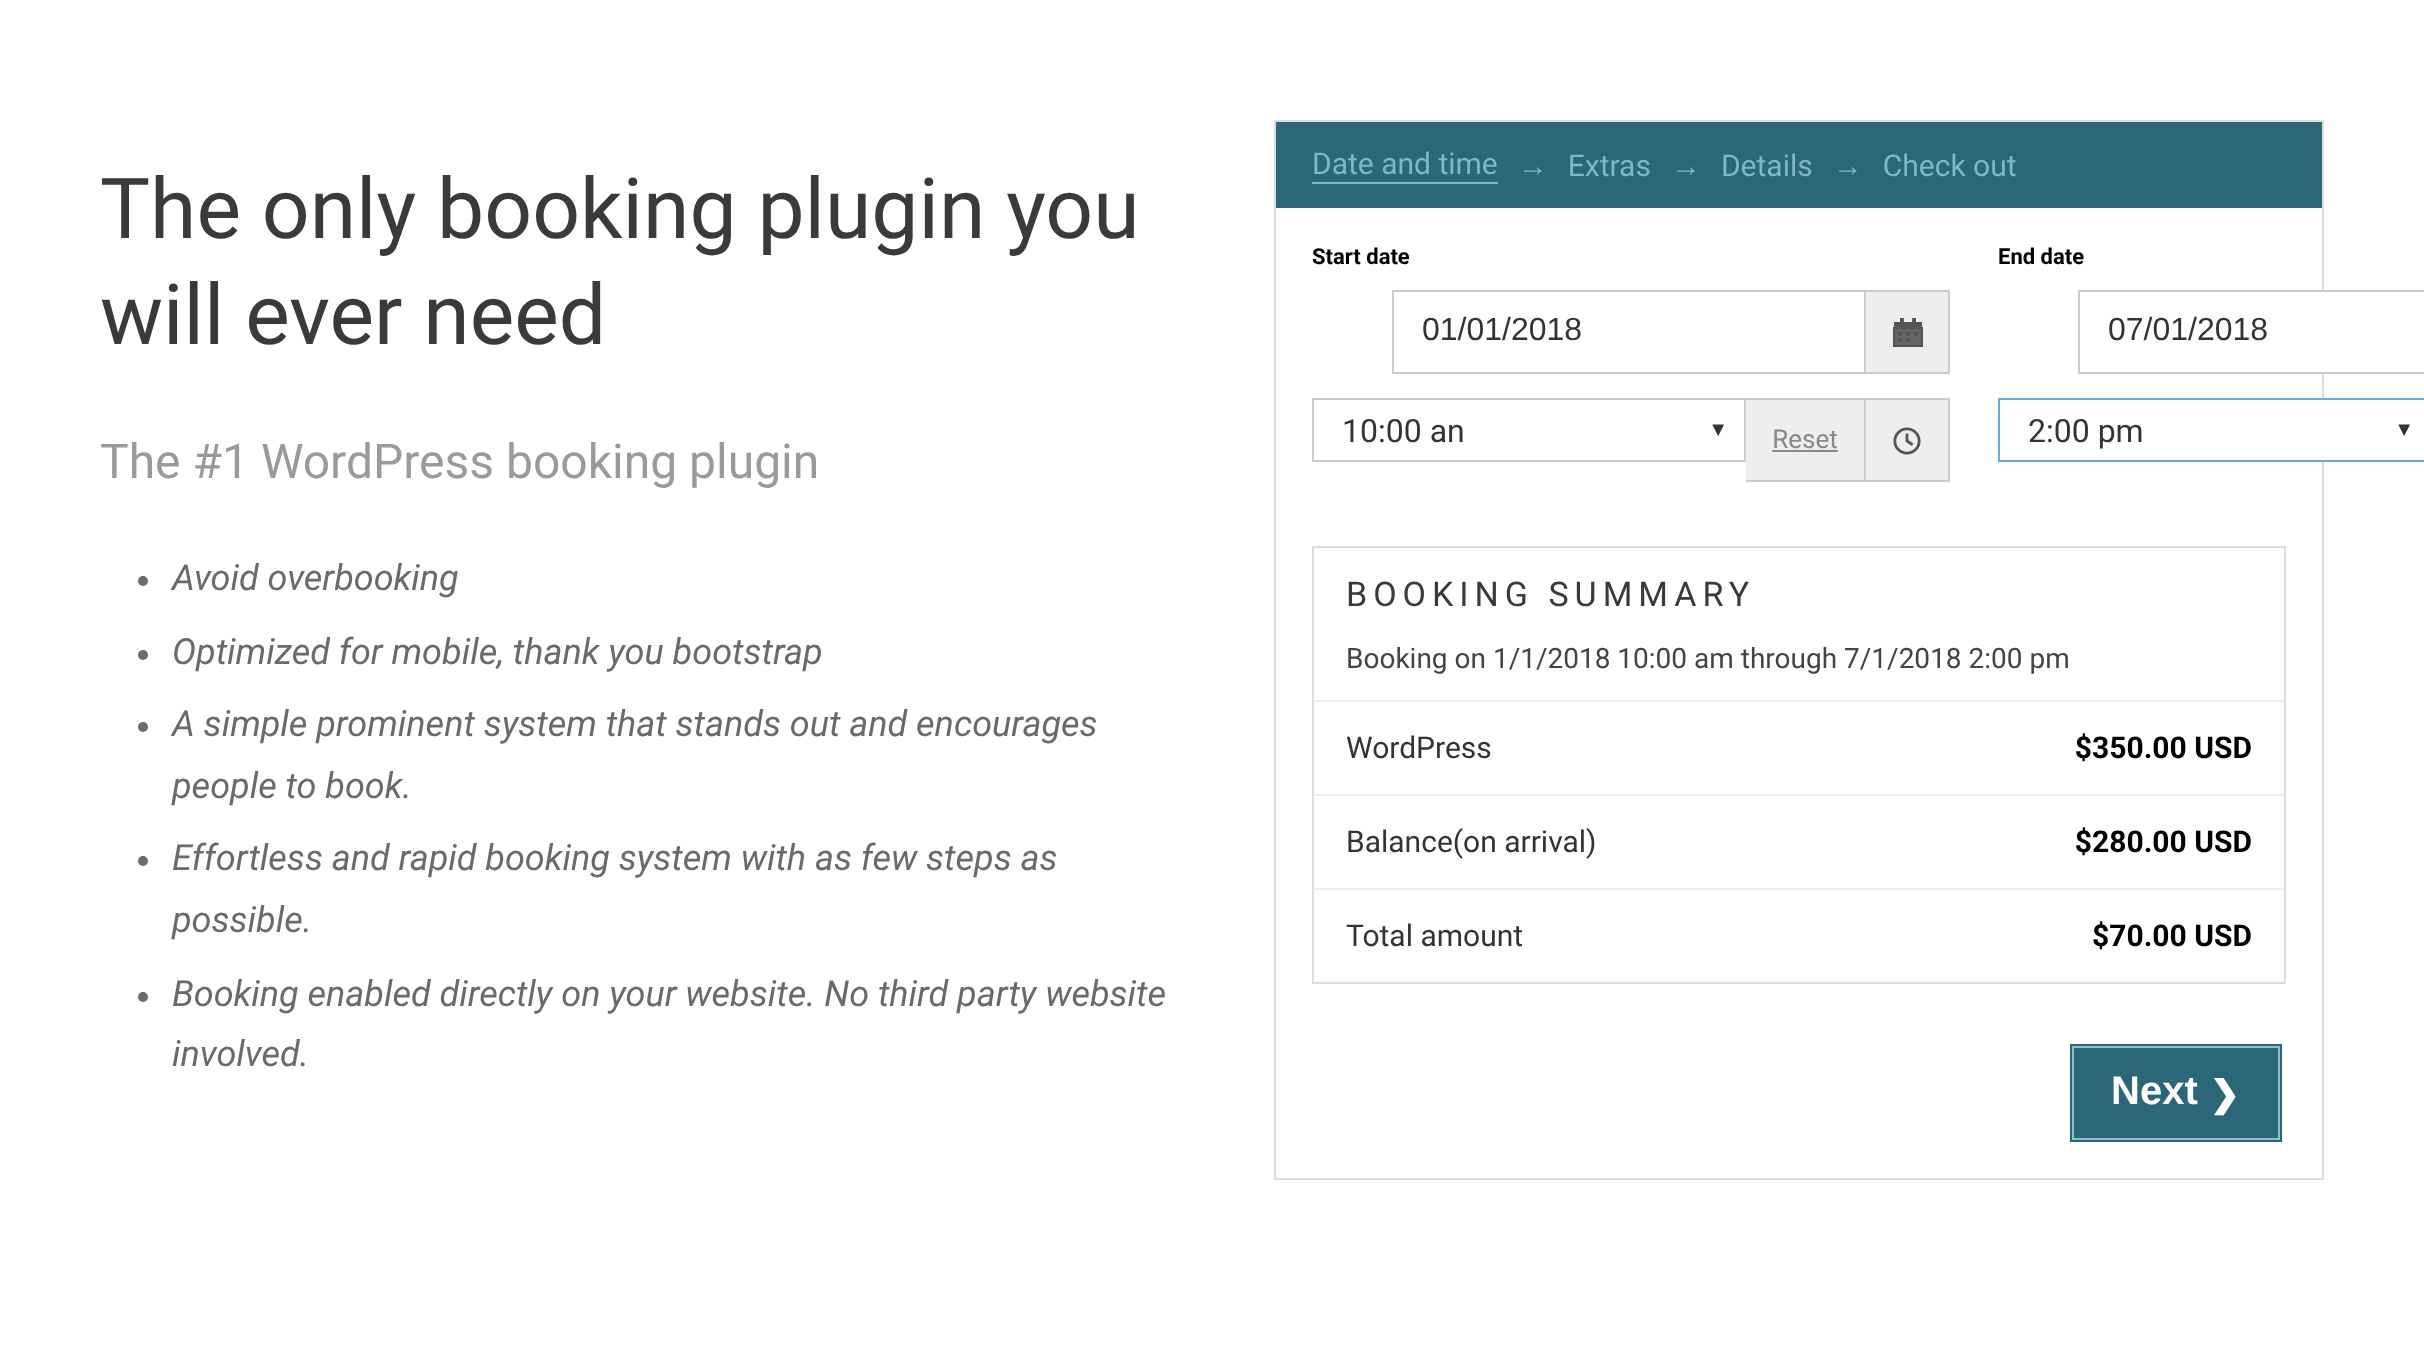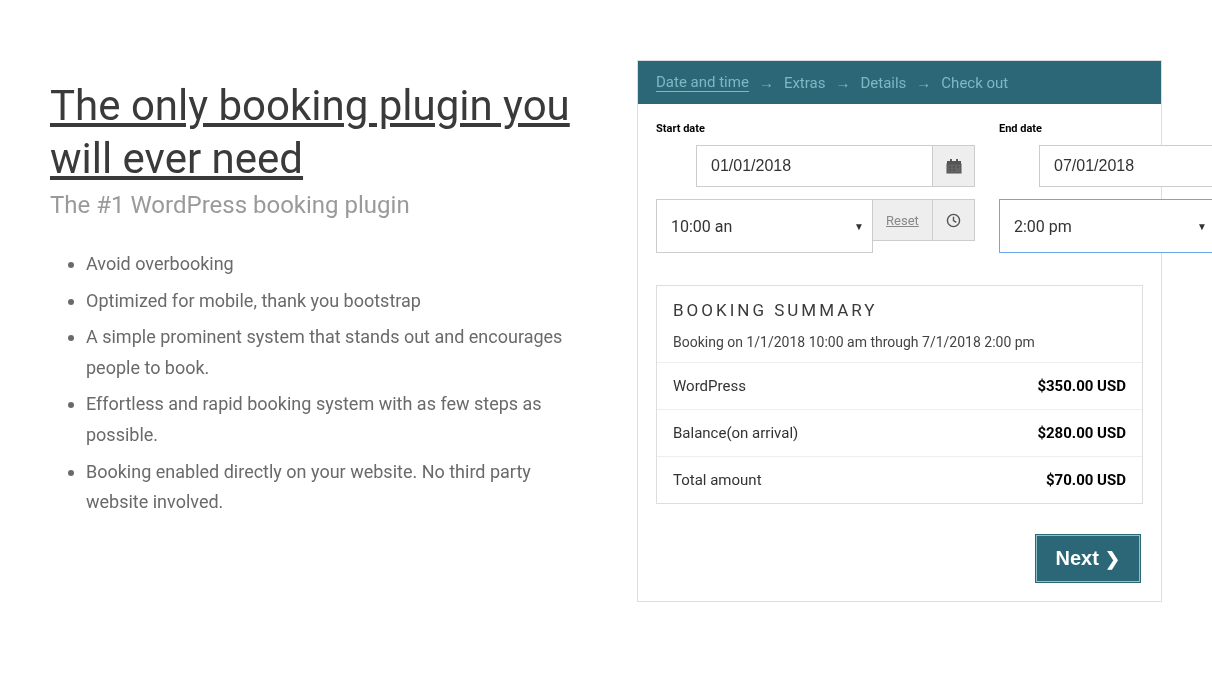--- a/index.html
+++ b/index.html
@@ -13,33 +13,33 @@
       display: flex;
       gap: 50px;
     }
     .left-col { flex: 1; padding-top: 20px; }
     .right-col { width: 525px; }
     h1 {
       font-size: 42px;
       font-weight: 400;
       color: #3a3a3a;
       line-height: 1.25;
-      margin-bottom: 6px;
-      text-decoration: underline;
+      margin-bottom: 32px;
     }
     h2 {
       font-size: 24px;
       font-weight: 400;
       color: #9a9a9a;
       margin-bottom: 30px;
     }
     ul {
       list-style: disc;
       padding-left: 36px;
       color: #6a6a6a;
+      font-style: italic;
     }
     ul li {
       font-size: 18px;
       line-height: 1.7;
       margin-bottom: 6px;
     }
     .widget {
       border: 1px solid #ddd;
       background: #fff;
     }
@@ -73,21 +73,21 @@
       width: 42px; height: 42px;
       border: 1px solid #ccc; border-left: none;
       background: #eee;
       display: flex; align-items: center; justify-content: center;
       color: #555;
     }
     .time-group { display: flex; }
     .time-select-wrap {
       flex: 1;
       border: 1px solid #ccc;
-      height: 54px;
+      height: 32px;
       display: flex; align-items: center;
       padding: 0 8px 0 14px;
       font-size: 16px;
       background: #fff;
     }
     .time-select-wrap.focused { border: 1px solid #6aa8e8; }
     .time-text { flex: 1; color: #333; }
     .caret { font-size: 10px; color: #333; margin-left: 6px; }
     .reset-btn {
       width: 60px; height: 42px;

